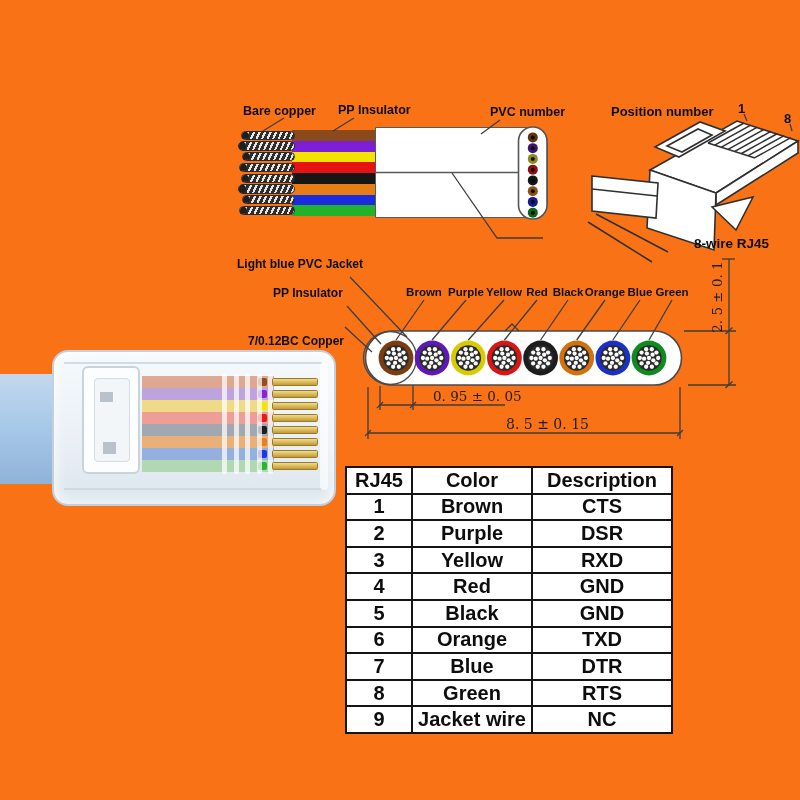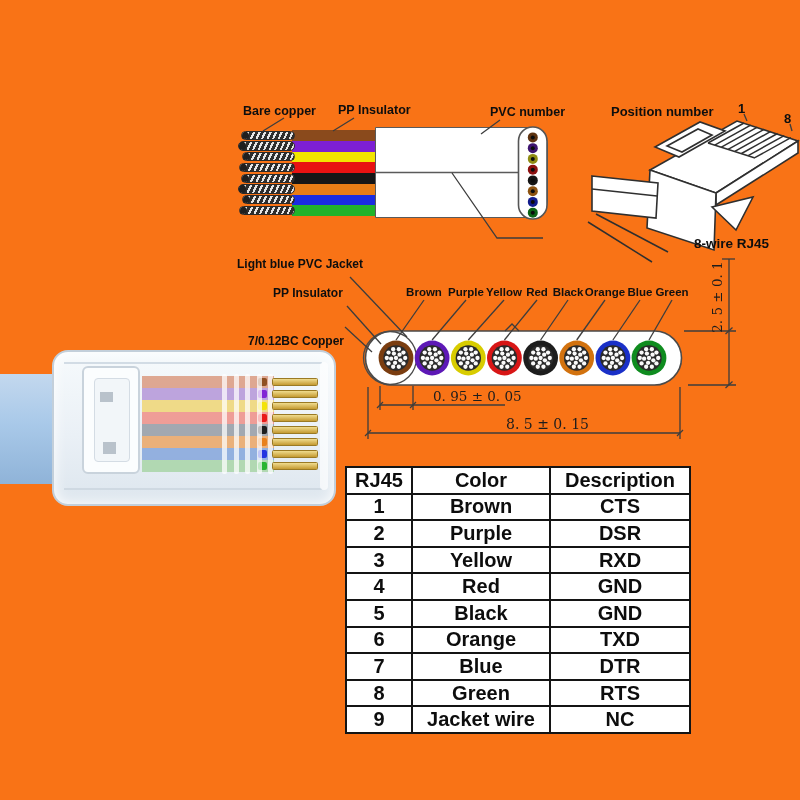--- a/index.html
+++ b/index.html
@@ -355,21 +355,21 @@
       <line x1="680" y1="387" x2="680" y2="439" stroke="#3d3d3d" stroke-width="1.3"></line>
       <line x1="368" y1="433" x2="680" y2="433" stroke="#3d3d3d" stroke-width="1.3"></line>
       <line x1="365" y1="436" x2="371" y2="430" stroke="#3d3d3d" stroke-width="1.3"></line>
       <line x1="677" y1="436" x2="683" y2="430" stroke="#3d3d3d" stroke-width="1.3"></line>
     </svg>
 
   <table id="pinout">
     <thead>
         <tr>
           <th style="width: 66px;">RJ45</th>
-          <th style="width: 138px;">Color</th>
+          <th style="width: 120px;">Color</th>
           <th style="width: 140px;">Description</th>
         </tr>
       </thead>
     <tbody>
         <tr>
           <td>1</td>
           <td>Brown</td>
           <td>CTS</td>
         </tr>
         <tr>

